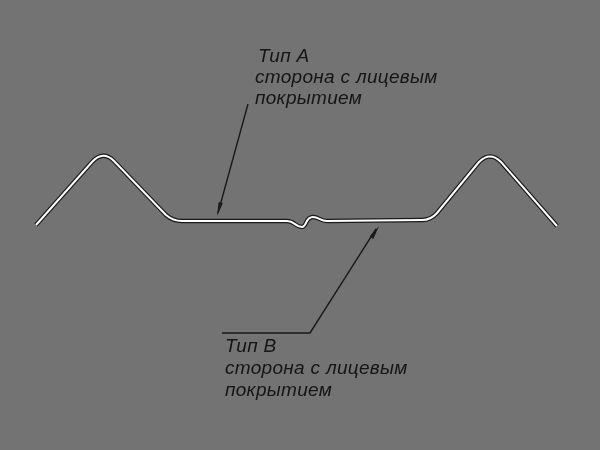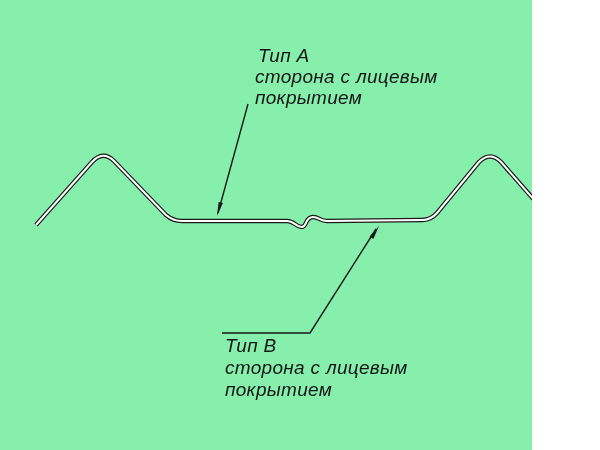--- a/index.html
+++ b/index.html
@@ -2,23 +2,23 @@
 <html><head>
 <meta charset="utf-8">
 <style>
   html, body {
     margin: 0;
     padding: 0;
     background: #ffffff;
   }
   .stage {
     position: relative;
-    width: 532px;
+    width: 600px;
     height: 450px;
-    background: #86efac;
+    background: #737373;
     overflow: hidden;
   }
   svg {
     display: block;
   }
   .profile-outer {
     fill: none;
     stroke-width: 4.4;
     stroke-linejoin: round;
     stroke-linecap: butt;

